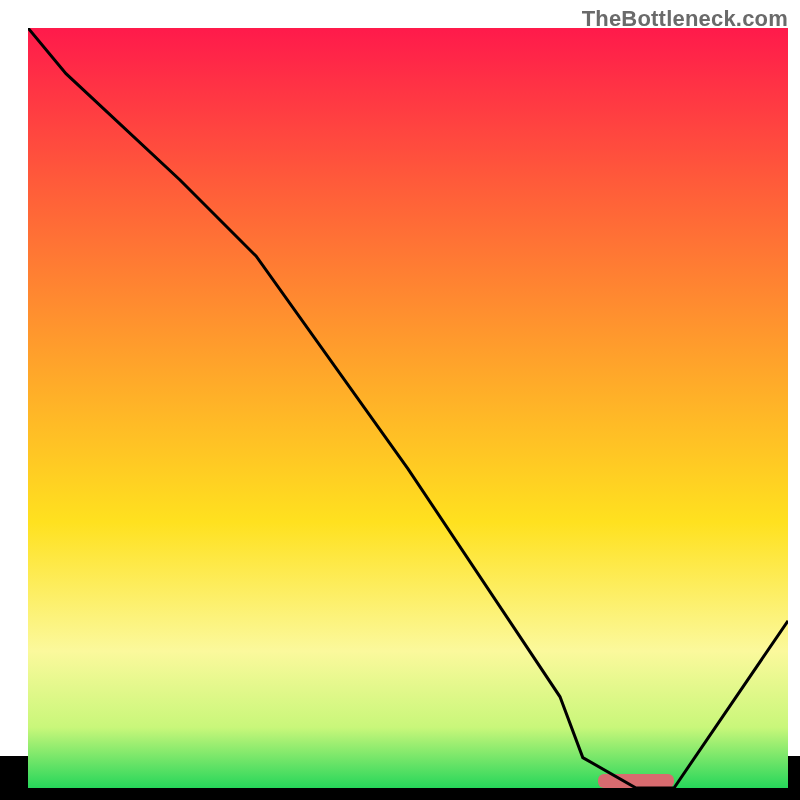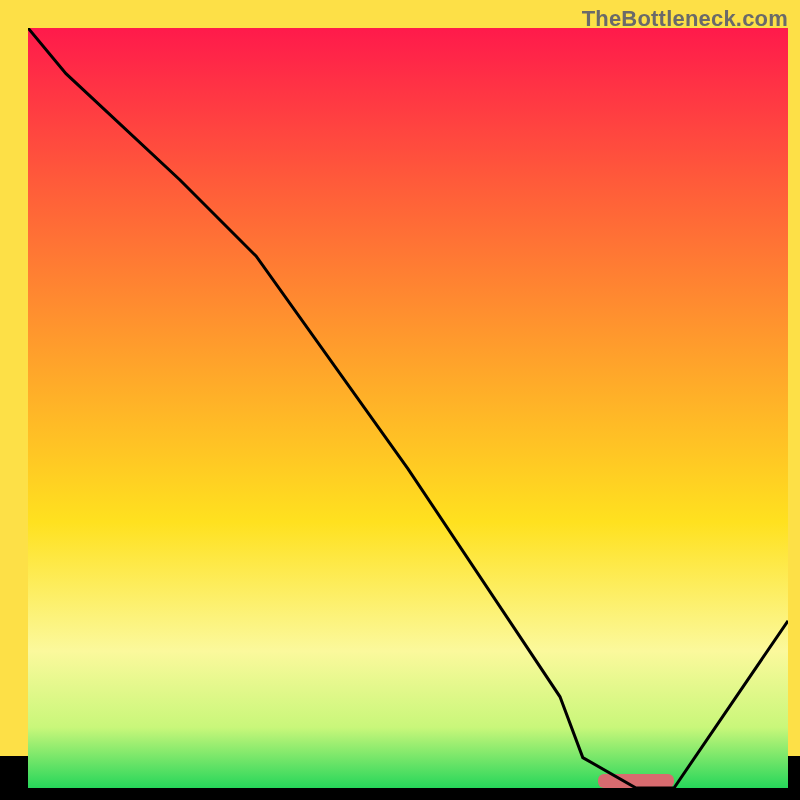--- a/index.html
+++ b/index.html
@@ -8,21 +8,21 @@
     width: 800px;
     height: 800px;
     background: #000;
     font-family: Arial, Helvetica, sans-serif;
     overflow: hidden;
   }
   .frame {
     position: relative;
     width: 800px;
     height: 756px;
-    background: #fde047;
+    background: #ffffff;
   }
   .watermark {
     position: absolute;
     top: 6px;
     right: 12px;
     color: #6a6a6a;
     font-size: 22px;
     font-weight: 600;
     letter-spacing: 0.2px;
     z-index: 10;

